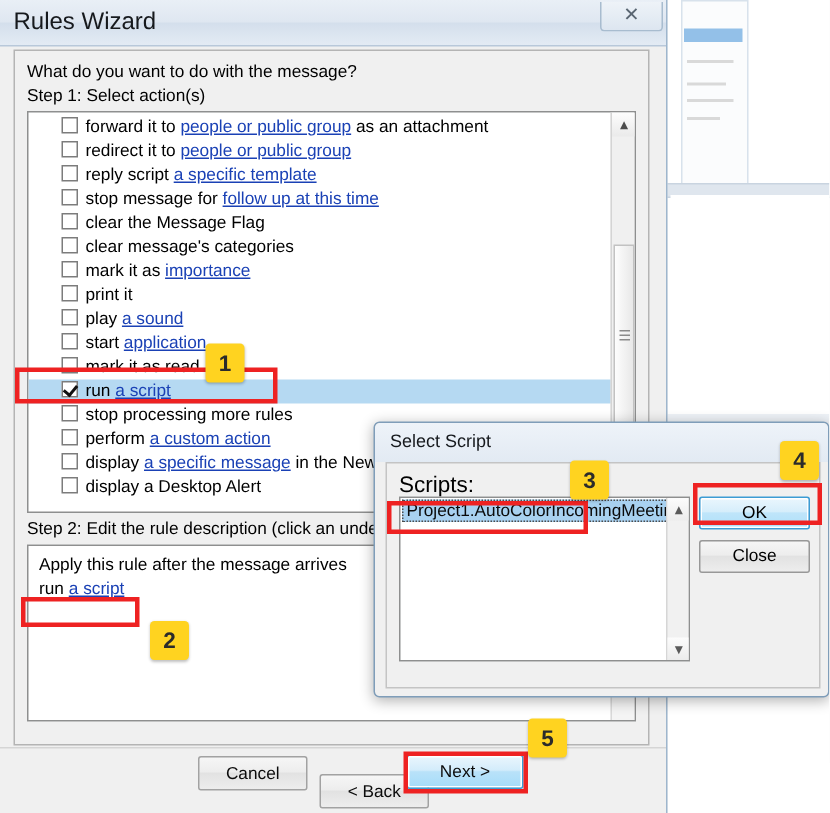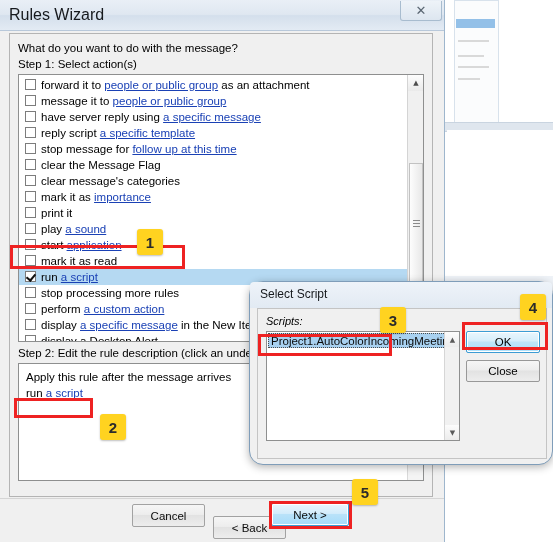--- a/index.html
+++ b/index.html
@@ -150,21 +150,21 @@
   .actions-list {
     position: absolute;
     left: 0; top: 0;
     width: 389px;
     padding: 2px 0 0 0;
   }
   .action-row {
     position: relative;
     height: 16px;
     line-height: 16px;
-    padding-left: 6px;
+    padding-left: 22px;
     white-space: nowrap;
     font-size: 11.5px;
   }
   .action-row.selected {
     background: #b5d9f2;
   }
   .cb {
     display: inline-block;
     width: 11px; height: 11px;
     border: 1px solid #7c7c7c;
@@ -292,21 +292,21 @@
     box-shadow: 0 0 0 1px #ffffff inset;
   }
 
   
   .dlg {
     position: absolute;
     left: 249px; top: 281px;
     width: 304px; height: 184px;
     background: #f0f0f0;
     border: 1px solid #7f9db9;
-    border-radius: 14px;
+    border-radius: 4px;
     box-sizing: border-box;
     box-shadow: 0 2px 9px rgba(0,0,0,0.30);
   }
   .dlg-titlebar {
     position: absolute;
     left: 0; top: 0;
     width: 100%; height: 26px;
     background: linear-gradient(to bottom, #eef3f9, #e2eaf3);
     border-radius: 4px 4px 0 0;
   }
@@ -320,22 +320,21 @@
     position: absolute;
     left: 7px; top: 26px;
     width: 290px; height: 151px;
     background: #f0f0f0;
     border: 1px solid #c4c4c4;
     box-sizing: border-box;
   }
   .scripts-label {
     position: absolute;
     left: 8px; top: 6px;
-    font-size: 11px;
-    font-style: italic;
+    font-size: 15px;
   }
   .scripts-box {
     position: absolute;
     left: 8px; top: 22px;
     width: 194px; height: 110px;
     background: #ffffff;
     border: 1px solid #8e8f8f;
     box-sizing: border-box;
     overflow: hidden;
   }
@@ -443,22 +442,21 @@
     </div>
 
     <div class="wizard-body">
 
       <div class="q-text">What do you want to do with the message?</div>
       <div class="step1-label">Step 1: Select action(s)</div>
 
       <div class="actions-box">
         <div class="actions-list">
             <div class="action-row"><span class="cb"></span><span>forward it to </span><span class="lnk">people or public group</span><span> as an attachment</span></div>
-            <div class="action-row"><span class="cb"></span><span>message it to </span><span class="lnk">people or public group</span></div>
-            <div class="action-row"><span class="cb"></span><span>have server reply using </span><span class="lnk">a specific message</span></div>
+            <div class="action-row"><span class="cb"></span><span>redirect it to </span><span class="lnk">people or public group</span></div>
             <div class="action-row"><span class="cb"></span><span>reply script </span><span class="lnk">a specific template</span></div>
             <div class="action-row"><span class="cb"></span><span>stop message for </span><span class="lnk">follow up at this time</span></div>
             <div class="action-row"><span class="cb"></span><span>clear the Message Flag</span></div>
             <div class="action-row"><span class="cb"></span><span>clear message's categories</span></div>
             <div class="action-row"><span class="cb"></span><span>mark it as </span><span class="lnk">importance</span></div>
             <div class="action-row"><span class="cb"></span><span>print it</span></div>
             <div class="action-row"><span class="cb"></span><span>play </span><span class="lnk">a sound</span></div>
             <div class="action-row"><span class="cb"></span><span>start </span><span class="lnk">application</span></div>
             <div class="action-row"><span class="cb"></span><span>mark it as read</span></div>
             <div class="action-row selected"><span class="cb checked"></span><span>run </span><span class="lnk">a script</span></div>

